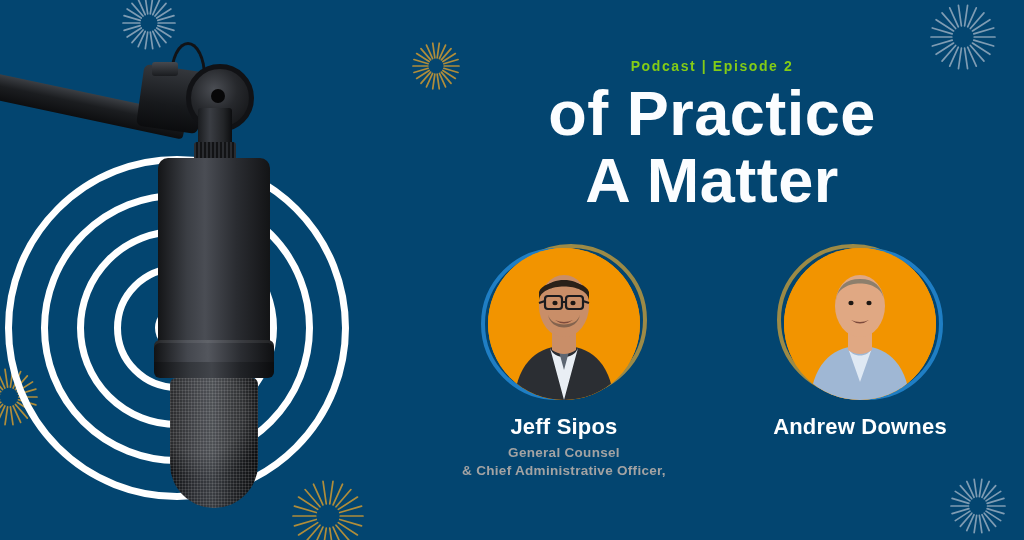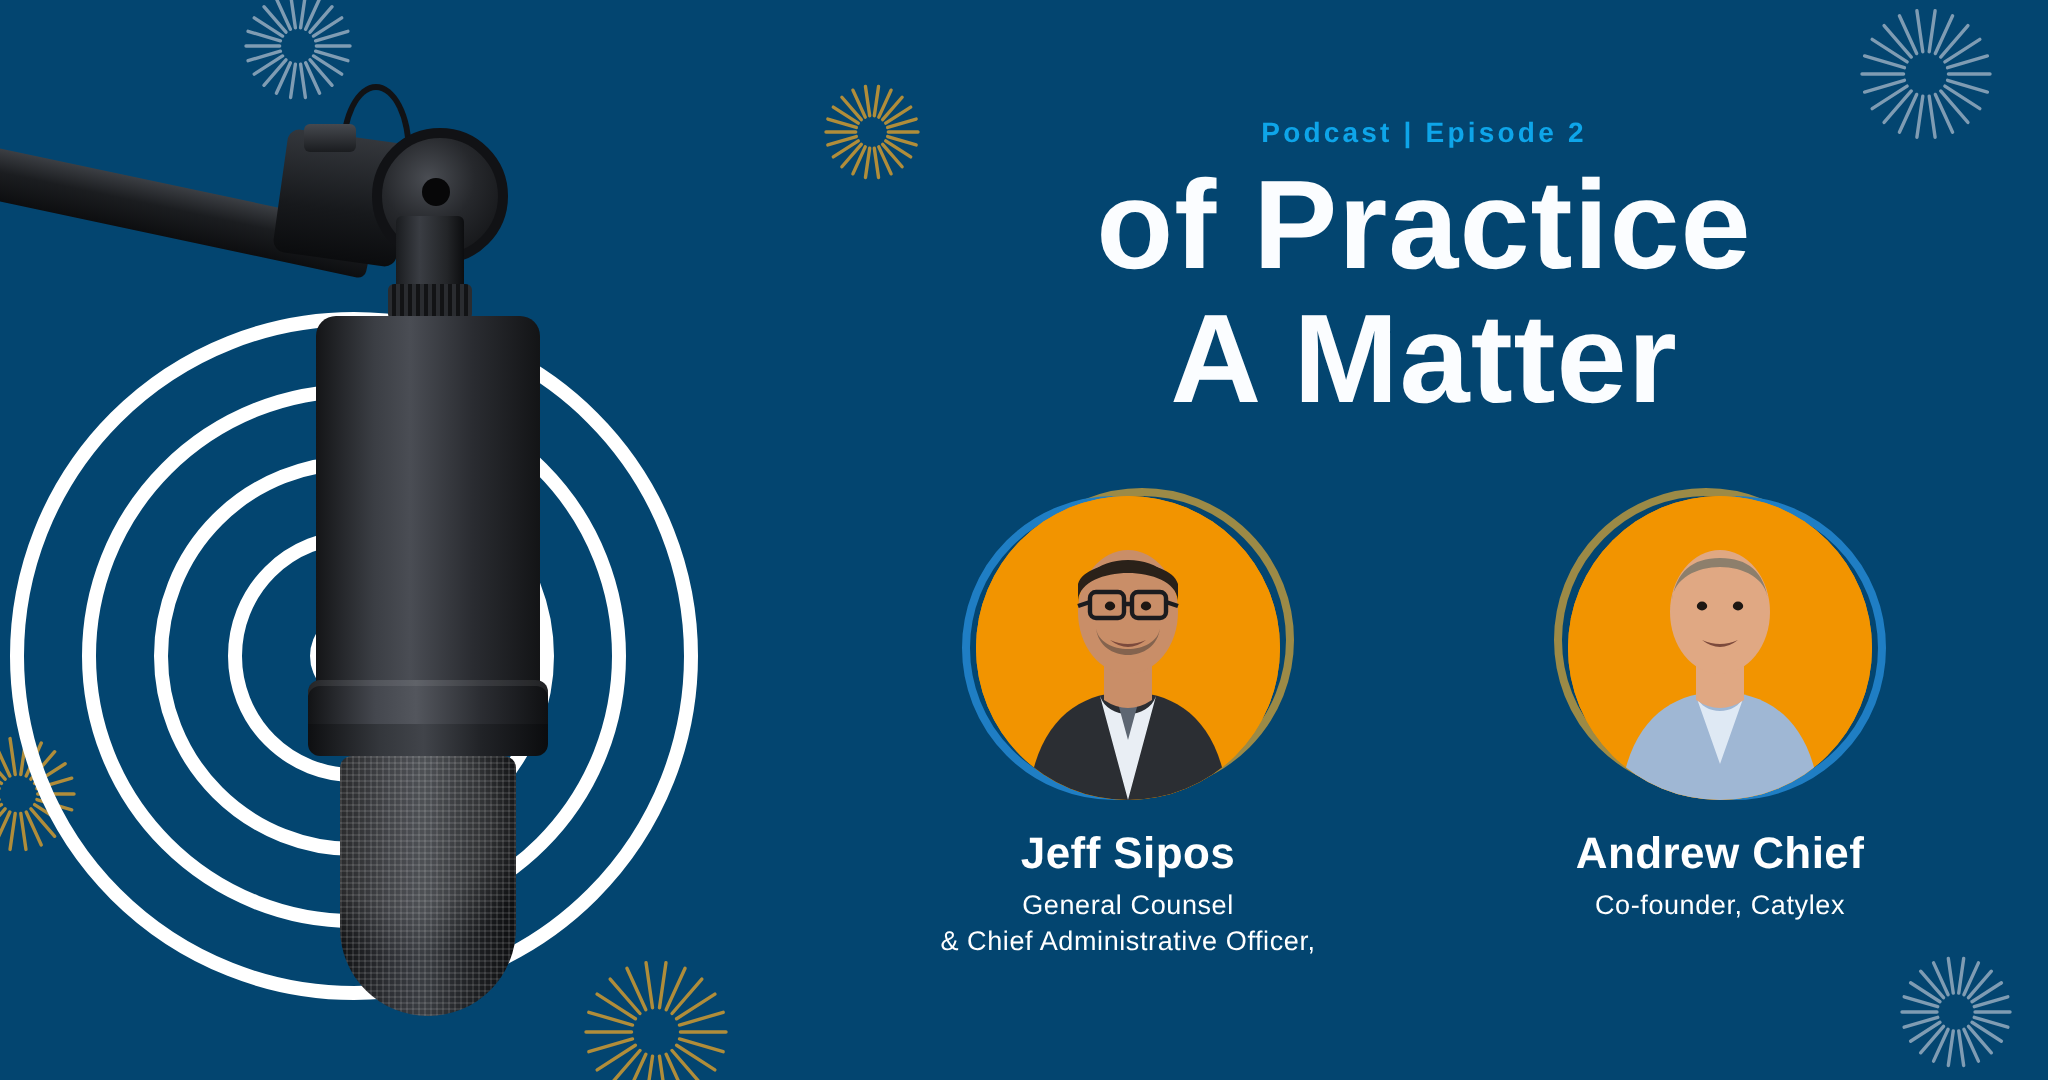--- a/index.html
+++ b/index.html
@@ -146,21 +146,21 @@
   .content {
     position: absolute;
     left: 400px; top: 0;
     width: 624px; height: 540px;
   }
   .eyebrow {
     position: absolute;
     left: 0; top: 58px;
     width: 624px;
     text-align: center;
-    color: #0ea5e9;
+    color: #84cc16;
     font-size: 14px;
     font-weight: bold;
     letter-spacing: 1.6px;
   }
   .title {
     position: absolute;
     left: 0; top: 80px;
     width: 624px;
     text-align: center;
     color: #fbfdff;
@@ -212,24 +212,25 @@
 
   .guest-name {
     margin-top: 14px;
     color: #ffffff;
     font-size: 22px;
     font-weight: bold;
     letter-spacing: .2px;
   }
   .guest-title {
     margin-top: 4px;
-    color: #ffffff;
+    color: #a3a3a3;
     font-size: 13.5px;
     line-height: 1.32;
     letter-spacing: .3px;
+    font-weight: bold;
   }
 </style>
 </head>
 <body>
 
 <div id="stage">
 
   <div id="bursts">
       <div class="burst" style="left: 122px; top: -4px;"><svg width="54" height="54" viewBox="0 0 54 54">
           <line x1="36.18" y1="27.00" x2="53.00" y2="27.00" stroke="#7f9cb3" stroke-width="1.7" stroke-linecap="round"></line>
@@ -454,20 +455,17 @@
                 <path d="M64 100 L76 134 L88 100 C84 110 68 110 64 100 Z" fill="#dfe9f4"></path>
                 <path d="M64 80 h24 v22 q-12 8 -24 0 z" fill="#e0a883"></path>
                 <ellipse cx="76" cy="58" rx="25" ry="31" fill="#e0a883"></ellipse>
                 <path d="M52 52 C54 30 98 30 100 52 C98 38 90 31 76 31 C62 31 54 38 52 52 Z" fill="#8d7f6c"></path>
                 <path d="M67 72 q9 7 18 0 q-9 4 -18 0 z" fill="#7c4a3c"></path>
                 <ellipse cx="67" cy="55" rx="2.6" ry="2.2" fill="#1d1713"></ellipse>
                 <ellipse cx="85" cy="55" rx="2.6" ry="2.2" fill="#1d1713"></ellipse>
               </svg>
             </div>
           </div>
-          <div class="guest-name">Andrew Chief</div>
-          <div class="guest-title">
-            <div>Co-founder, Catylex</div>
-          </div>
+          <div class="guest-name">Andrew Downes</div>
         </div>
       </div>
   </div>
 </div>
 
 </body></html>

